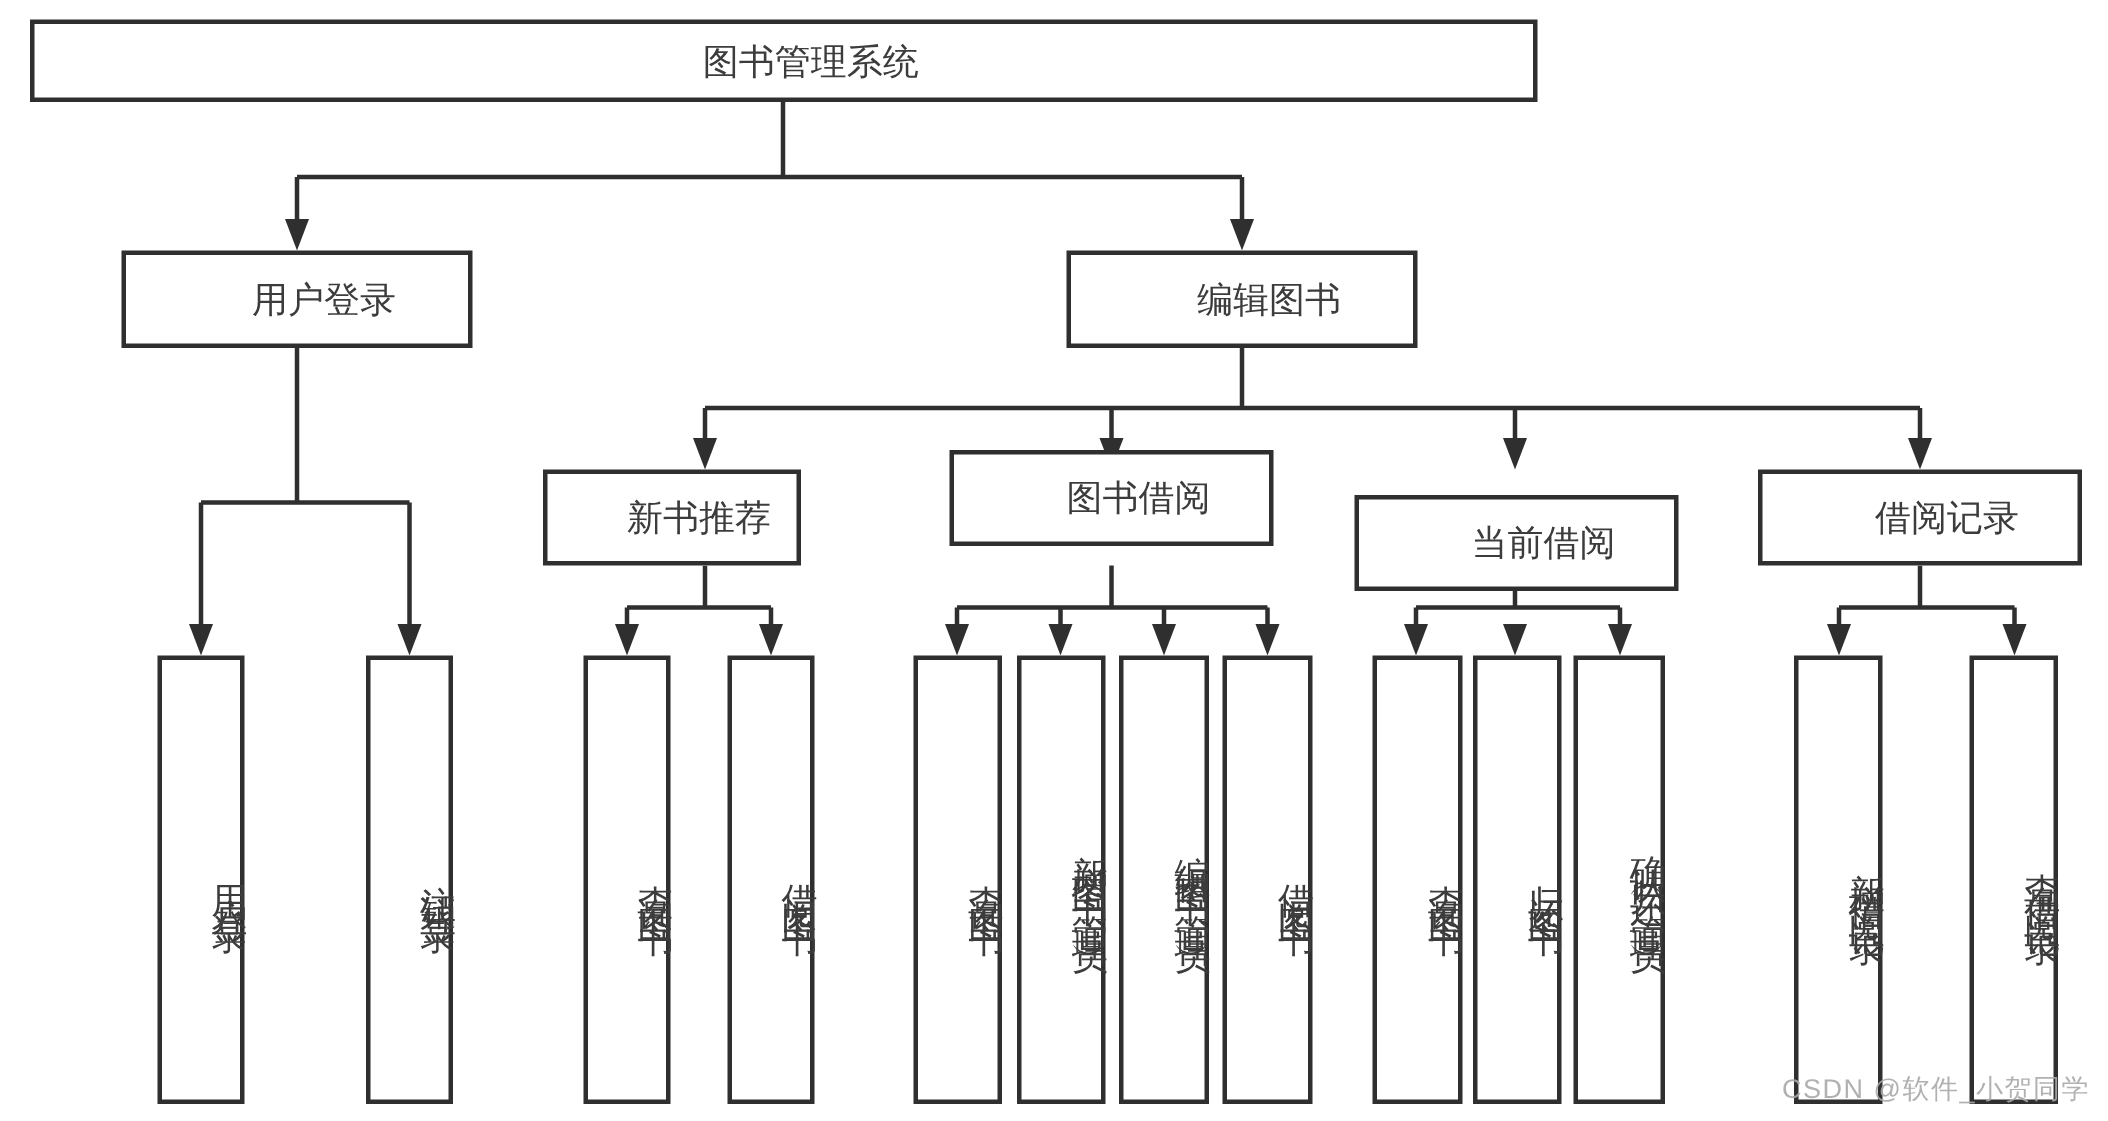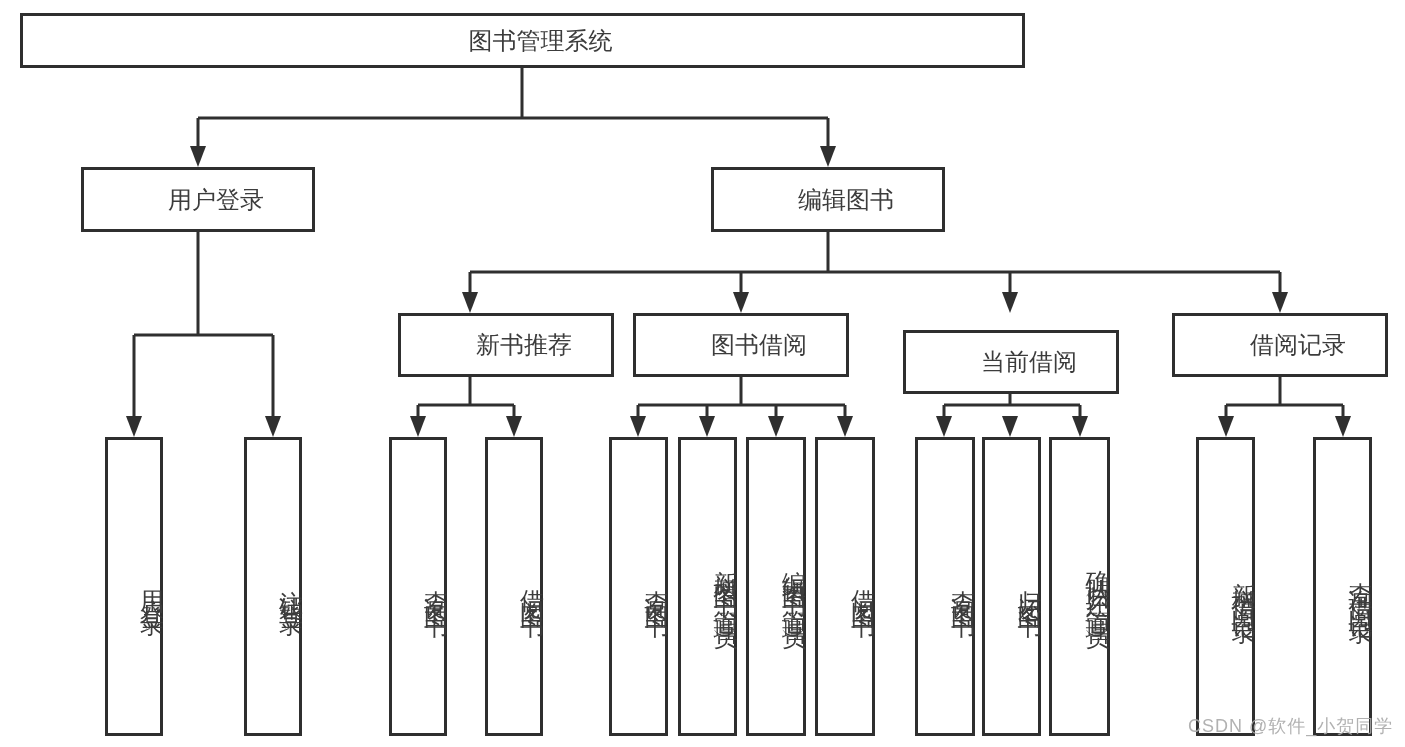--- a/index.html
+++ b/index.html
@@ -83,22 +83,22 @@
       <polygon points="1218,416 1234,416 1226,437"></polygon>
       <polygon points="1335,416 1351,416 1343,437"></polygon>
     </g>
   </svg>
 
   <div class="node" style="left:20px; top:13px; width:1005px; height:55px;">图书管理系统</div>
 
   <div class="node" style="left:81px; top:167px; width:234px; height:65px;">用户登录</div>
   <div class="node" style="left:711px; top:167px; width:234px; height:65px;">编辑图书</div>
 
-  <div class="node" style="left:362px; top:313px; width:216px; height:64px;margin-left:36px;">新书推荐</div>
-  <div class="node" style="left:633px; top:313px; width:216px; height:64px;">图书借阅</div>
+  <div class="node" style="left:362px; top:313px; width:172px; height:64px;">新书推荐</div>
+  <div class="node" style="left:633px; top:300px; width:216px; height:64px;">图书借阅</div>
   <div class="node" style="left:903px; top:313px; width:216px; height:64px;margin-top:17px;">当前借阅</div>
   <div class="node" style="left:1172px; top:313px; width:216px; height:64px;">借阅记录</div>
 
   <div class="node leaf" style="left:105px; top:437px; width:58px; height:299px;">用户登录</div>
   <div class="node leaf" style="left:244px; top:437px; width:58px; height:299px;">注销登录</div>
 
   <div class="node leaf" style="left:389px; top:437px; width:58px; height:299px;">查询图书</div>
   <div class="node leaf" style="left:485px; top:437px; width:58px; height:299px;">借阅图书</div>
 
   <div class="node leaf" style="left:609px; top:437px; width:59px; height:299px;">查询图书</div>

